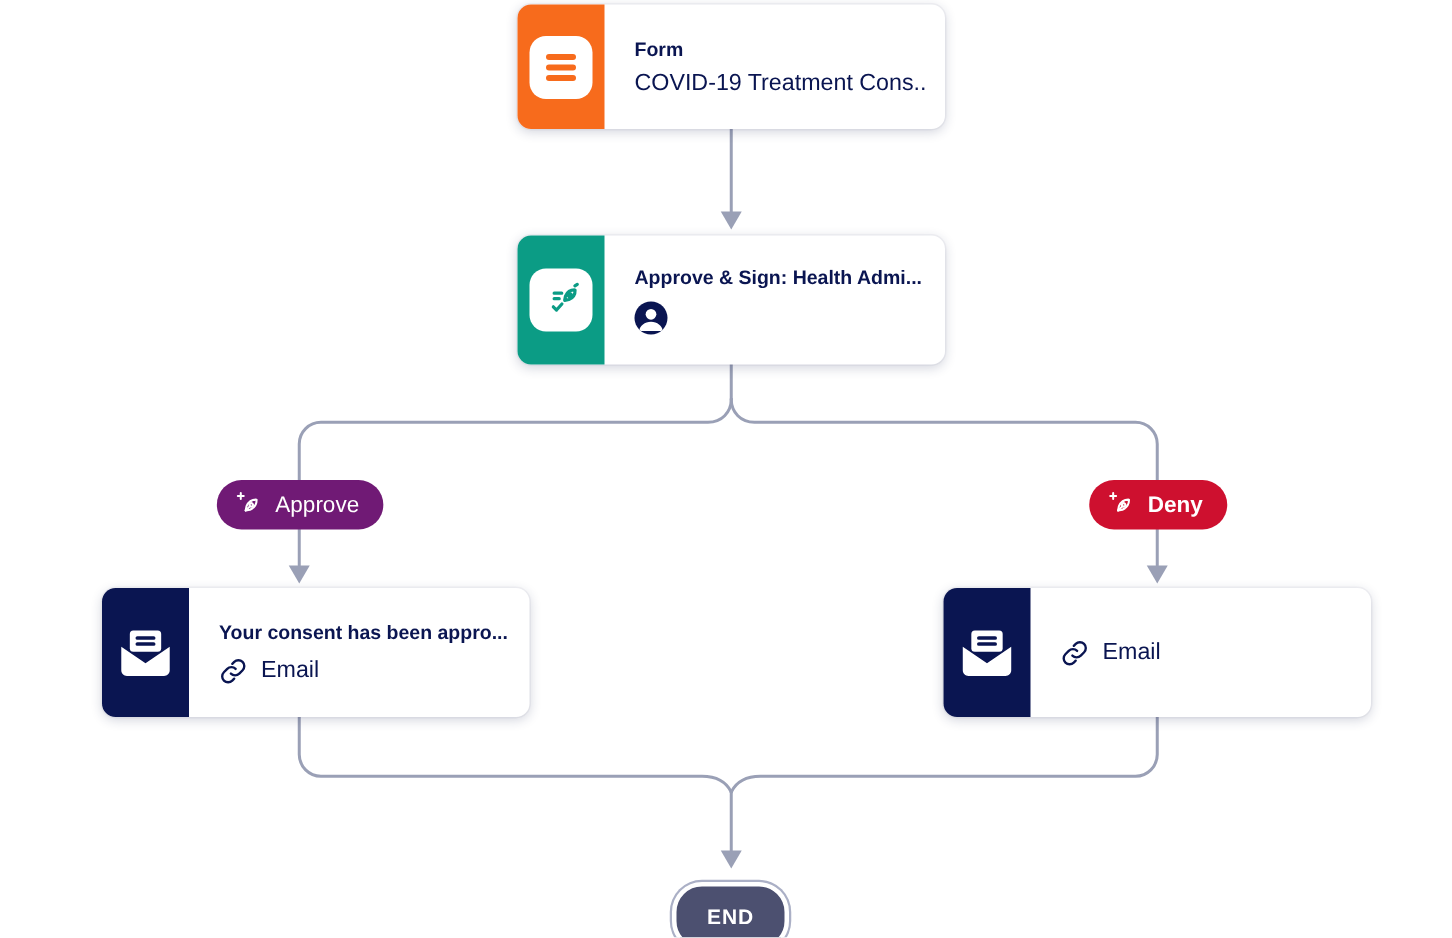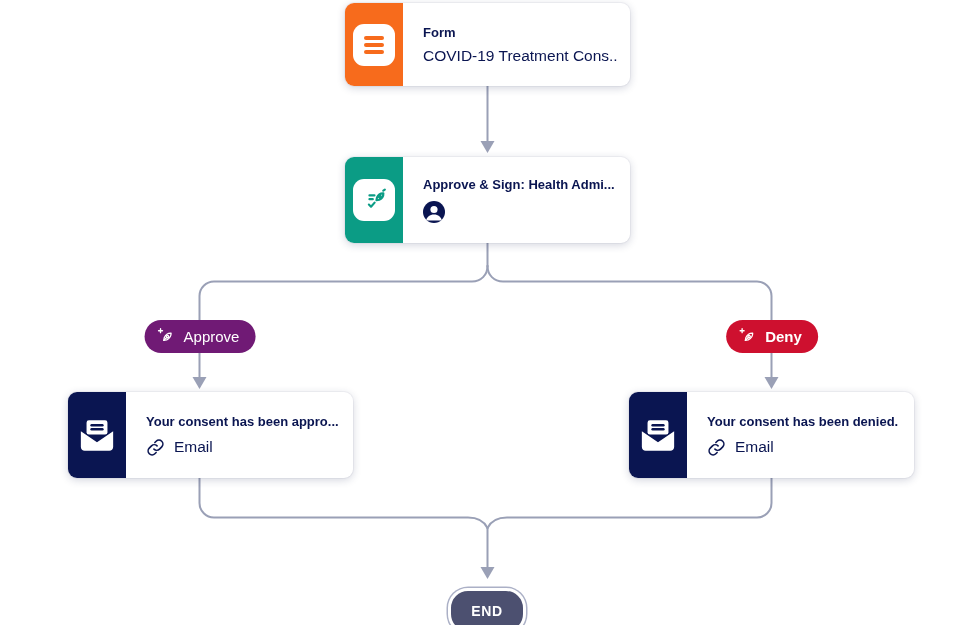--- a/index.html
+++ b/index.html
@@ -152,21 +152,20 @@
   <div class="node" style="left:629px;top:392px;height:86px;">
     <div class="accent accent-navy">
       <svg width="38" height="35" viewBox="0 0 40 34">
         <rect x="9" y="1" width="22" height="15" rx="2.5" fill="#ffffff"></rect>
         <rect x="13" y="5" width="14" height="2.6" rx="1.3" fill="#0A1551"></rect>
         <rect x="13" y="9.2" width="14" height="2.6" rx="1.3" fill="#0A1551"></rect>
         <path d="M3 12.5 L20 24 L37 12.5 L37 29 C37 31.2 35.2 33 33 33 L7 33 C4.8 33 3 31.2 3 29 Z" fill="#ffffff"></path>
       </svg>
     </div>
     <div class="body">
-      <div class="title-sm">Your consent has been denied.</div>
       <div class="row">
         <svg width="19" height="19" viewBox="0 0 24 24" fill="none" stroke="#0A1551" stroke-width="2" stroke-linecap="round" stroke-linejoin="round">
           <path d="M10 14a5 5 0 0 0 7.07 0l2.83-2.83a5 5 0 0 0-7.07-7.07L11.2 5.73"></path>
           <path d="M14 10a5 5 0 0 0-7.07 0l-2.83 2.83a5 5 0 0 0 7.07 7.07l1.63-1.63"></path>
         </svg>
         <span class="sub">Email</span>
       </div>
     </div>
   </div>
 

